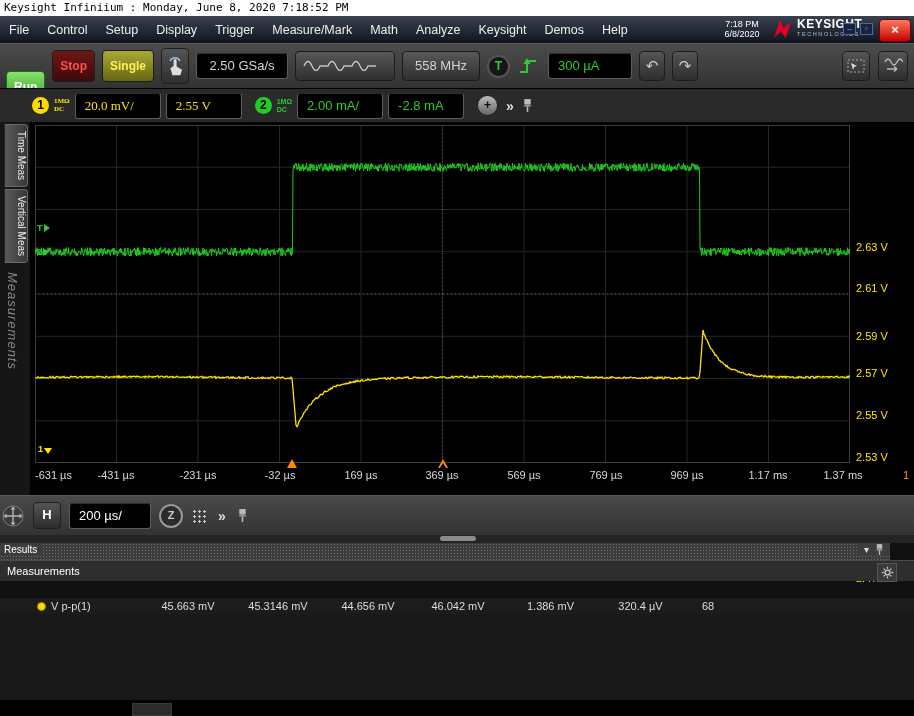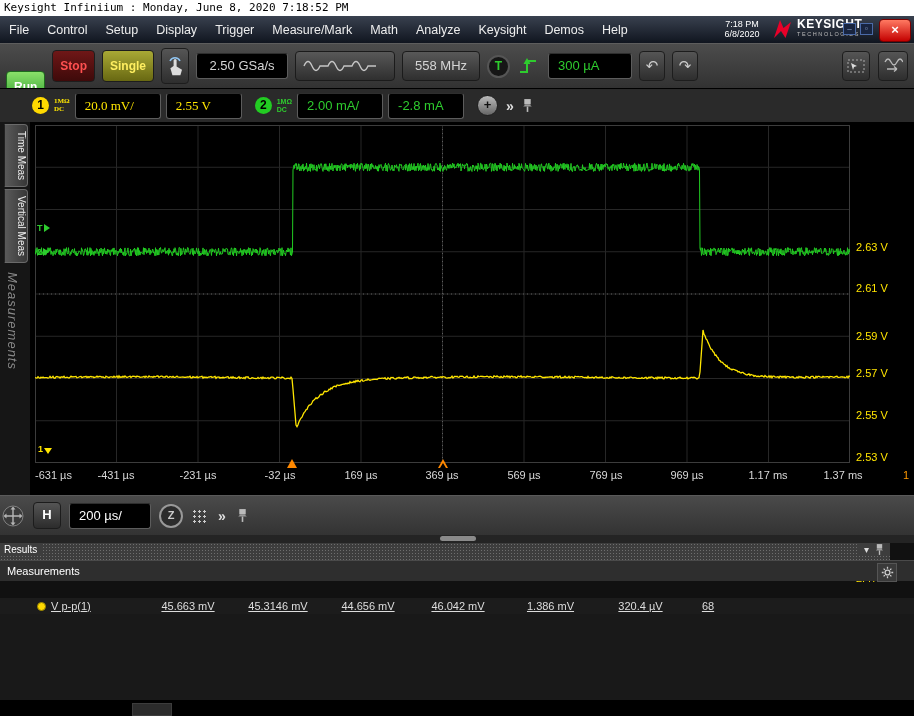--- a/index.html
+++ b/index.html
@@ -100,21 +100,21 @@
   #meas-bar{left:0;top:560px;width:914px;height:21px;background:#2e2e2e;border-top:1px solid #4a4a4a;
             display:flex;align-items:center;color:#fff;font-size:11px;padding-left:7px;box-sizing:border-box;}
   #gear-btn{position:absolute;left:877px;top:2px;width:18px;height:17px;background:#3a3a3a;border:1px solid #555;
             display:flex;align-items:center;justify-content:center;}
   #table-head{left:0;top:581px;width:914px;height:17px;display:flex;padding-left:33px;box-sizing:border-box;background:#1c1c1c;}
   .hcell{background:linear-gradient(#4d5668,#323848);border:1px solid;border-color:#707890 #1e222c #1e222c #707890;
          color:#fff;font-size:11px;line-height:14px;text-align:center;box-sizing:border-box;}
   .c0{width:110px}.c1{width:90px}.c2{width:90px}.c3{width:90px}.c4{width:90px}.c5{width:95px}.c6{width:85px}.c7{width:50px}.c8{width:120px}
   #table-row{left:0;top:598px;width:914px;height:16px;display:flex;padding-left:33px;box-sizing:border-box;
              background:#1c1c1c;color:#ddd;font-size:11px;line-height:16px;}
-  .rcell{text-align:center;box-sizing:border-box;text-decoration:underline;}
+  .rcell{text-align:center;box-sizing:border-box;}
   #row-name{display:flex;align-items:center;text-align:left;padding-left:4px;}
   #meas-dot{width:7px;height:7px;border-radius:50%;background:#ffd900;border:1px solid #998500;margin-right:5px;}
   #results-body{left:0;top:614px;width:914px;height:86px;background:#191919;}
 
   
   #taskbar{left:0;top:700px;width:914px;height:16px;background:#000;}
   #taskbar-item{position:absolute;left:132px;top:3px;width:38px;height:11px;background:#2b2b2b;border:1px solid #3c3c3c;}
 </style>
 </head>
 <body>

